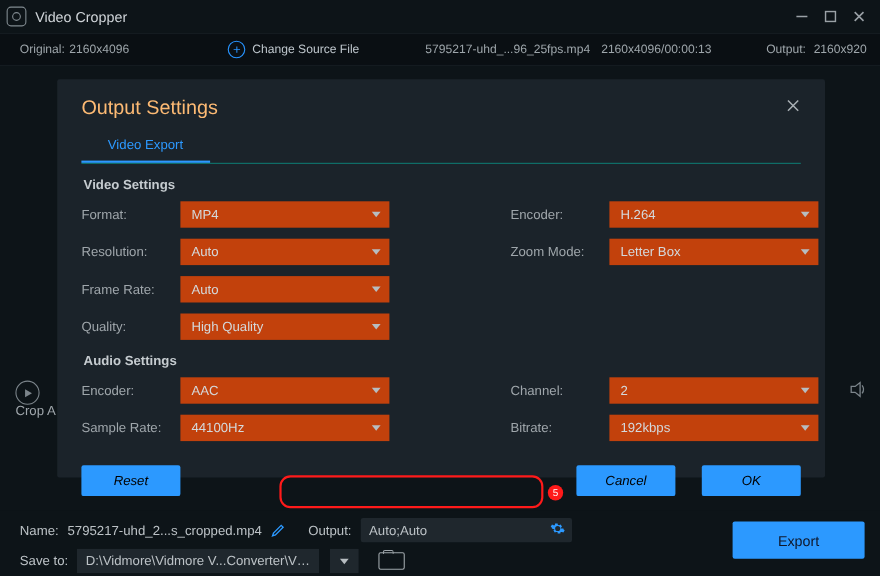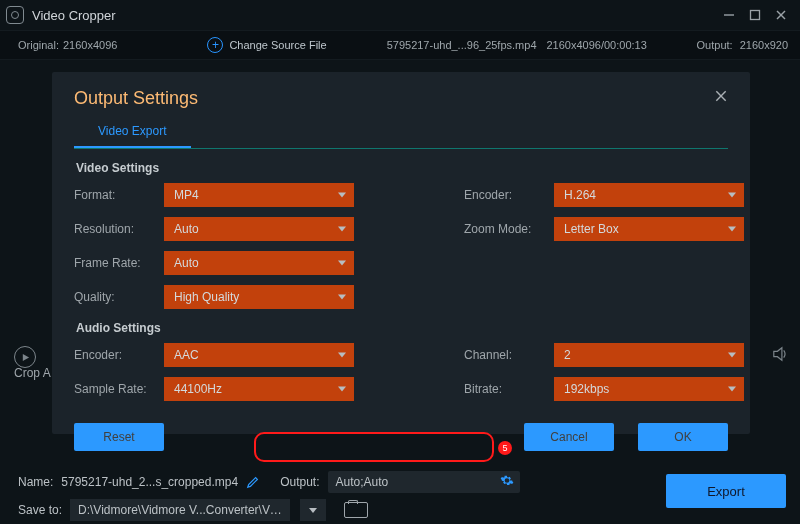--- a/index.html
+++ b/index.html
@@ -32,21 +32,21 @@
   .tab { padding: 6px 24px 8px; font-size: 12px; color: #2c99ff; border-bottom: 2px solid #2c99ff; text-align: center; }
 
   .section-label { font-size: 12px; font-weight: 600; color: #c6ccd0; margin: 12px 0 8px 2px; }
   .grid { display: grid; grid-template-columns: 90px 190px 110px 90px 190px; column-gap: 0; row-gap: 10px; align-items: center; }
   .flabel { font-size: 12px; color: #9fa6ab; }
   .select { position: relative; background: #c2410c; height: 24px; display: flex; align-items: center; padding: 0 26px 0 10px; font-size: 12px; color: #d4d9dc; cursor: pointer; }
   .select .caret { position: absolute; right: 8px; top: 50%; transform: translateY(-50%); width: 0; height: 0; border-left: 4px solid transparent; border-right: 4px solid transparent; border-top: 5px solid #b7bdc1; }
 
   .btnrow { display: flex; margin-top: 22px; }
   .btn { height: 28px; min-width: 90px; display: flex; align-items: center; justify-content: center; font-size: 12px; border-radius: 2px; cursor: pointer; }
-  .btn-blue { background: #2c99ff; color: #404040; }
+  .btn-blue { background: #2c99ff; color: #000000; font-style: italic; }
   .btnrow .spacer { flex: 1; }
 
   
   .bottom { position: absolute; left: 0; right: 0; bottom: 0; height: 60px; background: #0d1418; padding: 6px 14px 8px 18px; font-size: 12px; color: #bcc2c6; }
   .brow { display: flex; align-items: center; height: 24px; gap: 8px; }
   .pencil { width: 14px; height: 14px; color: #2c99ff; cursor: pointer; }
   .out-capsule { position: relative; height: 22px; width: 192px; background: #1f272d; border-radius: 2px; display: flex; align-items: center; padding: 0 26px 0 8px; }
   .out-capsule .gear { position: absolute; right: 6px; top: 50%; transform: translateY(-50%); color: #2c99ff; cursor: pointer; }
   .highlight5 { position: absolute; left: 254px; top: 432px; width: 240px; height: 30px; border: 2.5px solid #ff1a1a; border-radius: 10px; pointer-events: none; }
   .badge5 { position: absolute; left: 498px; top: 441px; width: 14px; height: 14px; background: #ff1a1a; border-radius: 50%; color: #fff; font-size: 9px; display: flex; align-items: center; justify-content: center; }

